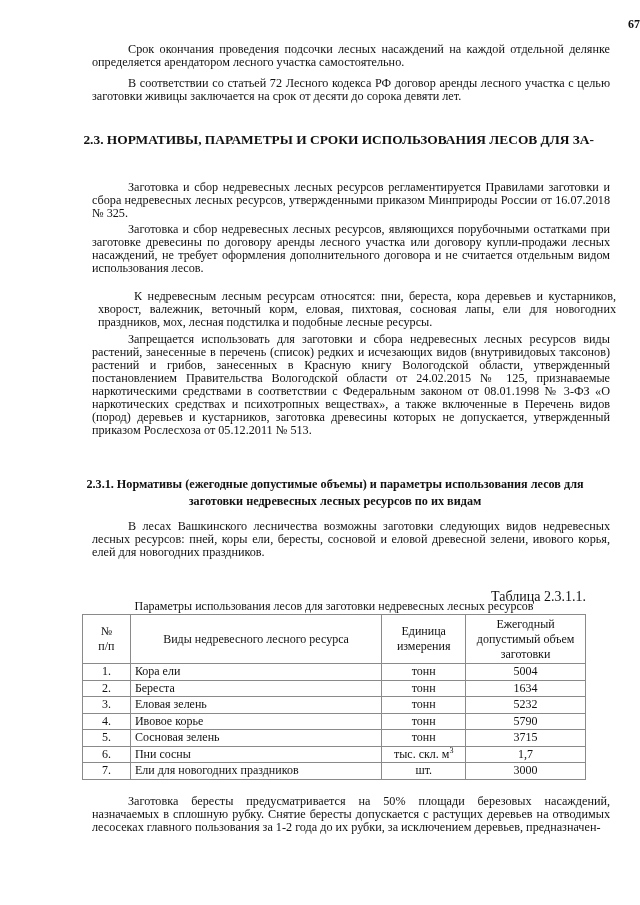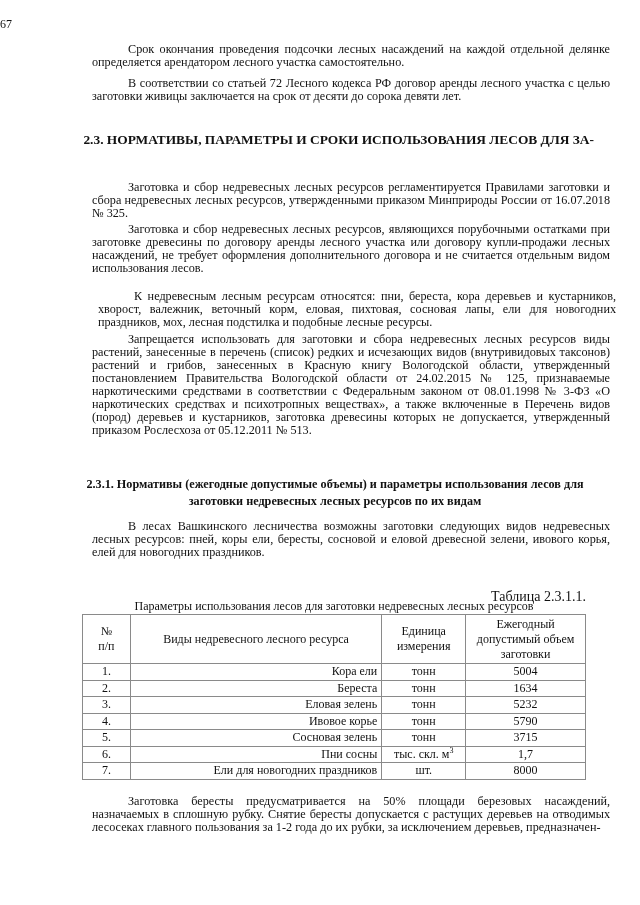--- a/index.html
+++ b/index.html
@@ -1,31 +1,31 @@
 <!DOCTYPE html>
 <html><head>
 <meta charset="utf-8">
 <style>
   html, body { margin: 0; padding: 0; background: #ffffff; }
   body { width: 640px; height: 905px; position: relative; overflow: hidden;
          font-family: "Liberation Serif", serif; color: #111; font-size: 12.2px; }
   .abs { position: absolute; }
-  .page-num { left: 0; width: 640px; top: 17px; text-align: left; font-size: 12px; }
+  .page-num { left: 0; width: 640px; top: 17px; text-align: right; font-size: 12px; font-weight: bold; }
   .para { left: 92px; width: 518px; line-height: 13px; text-align: justify; text-align-last: left; }
   .para .ind { display: inline-block; width: 36px; }
   .h2 { left: 76px; width: 518px; text-align: right; font-weight: bold; font-size: 13.4px; line-height: 18px; }
   .h3 { left: 76px; width: 518px; text-align: center; font-weight: bold; font-size: 12.2px; line-height: 17px; }
   .caption-right { right: 54px; top: 589px; font-size: 14px; }
   .caption-center { left: 82px; width: 504px; top: 599px; text-align: center; font-size: 12px; line-height: 15px; }
   table { position: absolute; left: 82px; top: 614px; width: 504px; border-collapse: collapse; font-size: 12px; }
   td, th { border: 1.5px solid #8a8a8a; padding: 0 4px; font-weight: normal; line-height: 15.5px; }
   th { height: 48px; text-align: center; vertical-align: middle; line-height: 15px; }
   td { height: 15px; }
   .c { text-align: center; }
-  .l { text-align: right; }
+  .l { text-align: left; }
   sup { font-size: 8px; line-height: 0; }
 </style>
 </head>
 <body>
 
 <div class="abs page-num">67</div>
 
 <div class="abs para" style="top:43px;"><span class="ind"></span><span>Срок окончания проведения подсочки лесных насаждений на каждой отдельной делянке определяется арендатором лесного участка самостоятельно.</span></div>
 <div class="abs para" style="top:77px;"><span class="ind"></span><span>В соответствии со статьей 72 Лесного кодекса РФ договор аренды лесного участка с целью заготовки живицы заключается на срок от десяти до сорока девяти лет.</span></div>
 
@@ -100,18 +100,18 @@
     <tr>
       <td class="c">6.</td>
       <td class="l">Пни сосны</td>
       <td class="c"><span>тыс. скл. м</span><sup>3</sup></td>
       <td class="c">1,7</td>
     </tr>
     <tr>
       <td class="c">7.</td>
       <td class="l">Ели для новогодних праздников</td>
       <td class="c">шт.</td>
-      <td class="c">8000</td>
+      <td class="c">3000</td>
     </tr>
   </tbody>
 </table>
 
 <div class="abs para" style="top:795px;"><span class="ind"></span><span>Заготовка бересты предусматривается на 50% площади березовых насаждений, назначаемых в сплошную рубку. Снятие бересты допускается с растущих деревьев на отводимых лесосеках главного пользования за 1-2 года до их рубки, за исключением деревьев, предназначен-</span></div>
 
 </body></html>

